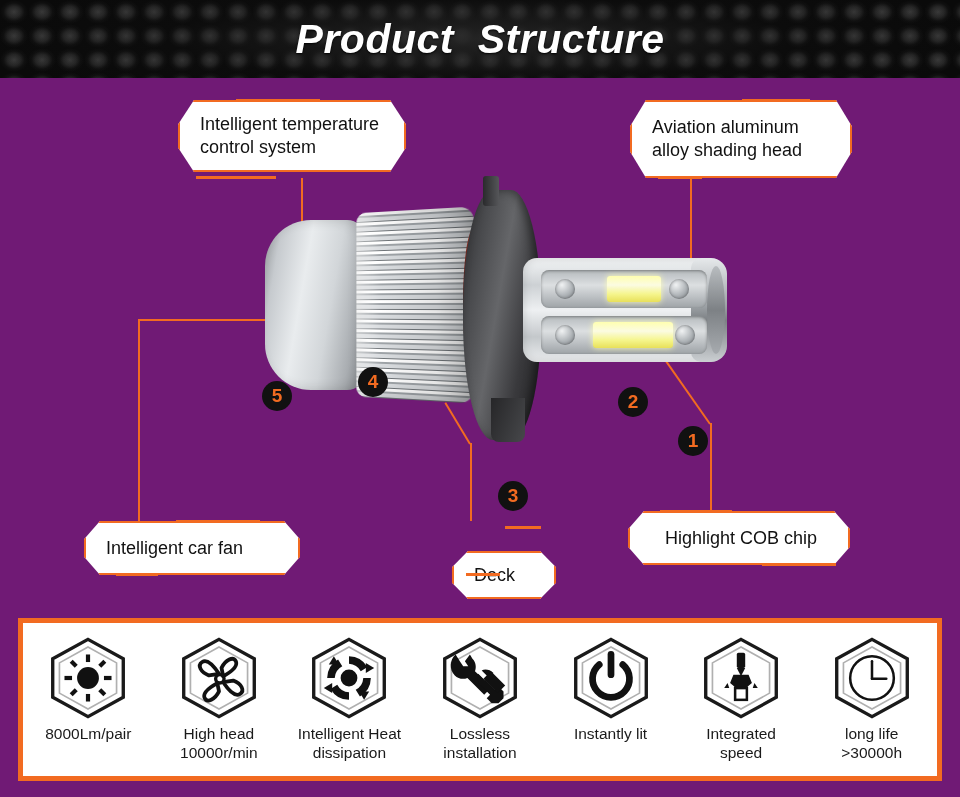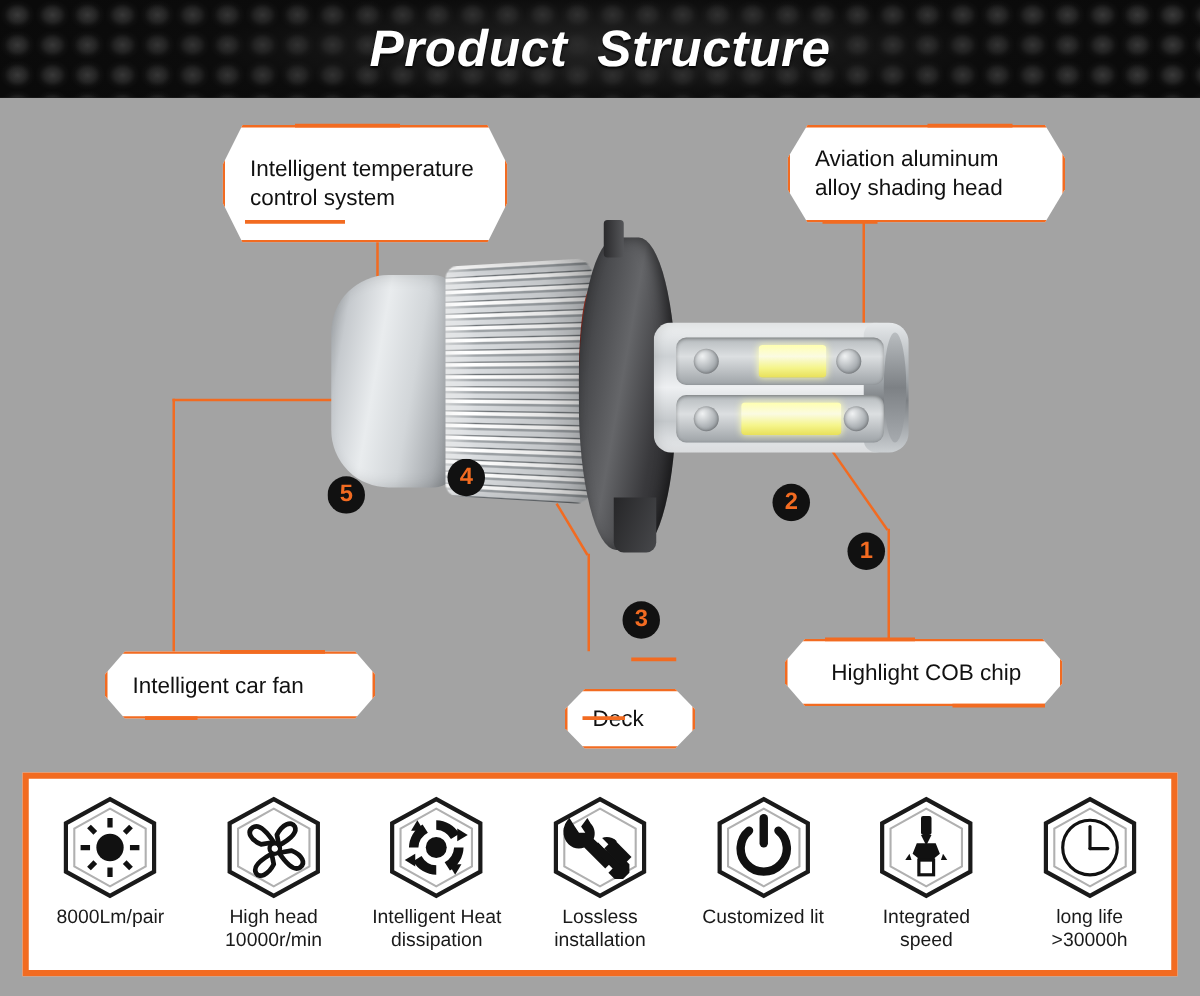--- a/index.html
+++ b/index.html
@@ -2,21 +2,21 @@
 <html><head>
 <meta charset="utf-8">
 <style>
   * { box-sizing: border-box; margin: 0; padding: 0; }
   html, body {
     width: 960px; height: 797px;
     background: #ffffff;
     font-family: "Liberation Sans", sans-serif;
     overflow: hidden;
   }
-  #page { position: relative; width: 960px; height: 797px; background:#a3a3a3; }
+  #page { position: relative; width: 960px; height: 797px; background:#701a75; }
 
   
   #header {
     position: absolute; left: 0; top: 0; width: 960px; height: 78px;
     background-color: #1d1d1d;
     background-image:
       radial-gradient(ellipse 14px 12px at 14px 12px, #3a3a3a 0%, #262626 45%, #101010 75%, #0a0a0a 100%),
       radial-gradient(ellipse 14px 12px at 42px 36px, #3a3a3a 0%, #262626 45%, #101010 75%, #0a0a0a 100%),
       linear-gradient(180deg,#0f0f0f 0%, #262626 30%, #2b2b2b 55%, #121212 100%);
     background-size: 28px 24px, 28px 24px, 100% 100%;
@@ -223,21 +223,21 @@
       <div class="screw" style="left:300px; top:127px;"></div>
       <div class="screw" style="left:420px; top:127px;"></div>
     </div>
 
     <div class="badge" style="left:678px; top:348px;">1</div>
     <div class="badge" style="left:618px; top:309px;">2</div>
     <div class="badge" style="left:498px; top:403px;">3</div>
     <div class="badge" style="left:358px; top:289px;">4</div>
     <div class="badge" style="left:262px; top:303px;">5</div>
 
-    <div class="callout bev-both" style="left:178px; top:22px; width:228px; height:94px;">
+    <div class="callout bev-both" style="left:178px; top:22px; width:228px; height:72px;">
       <span class="txt">Intelligent temperature
 control system</span>
     </div>
     <div class="dash" style="left:236px; top:21px; width:84px;"></div>
     <div class="dash" style="left:196px; top:98px; width:80px;"></div>
 
     <div class="callout bev-both" style="left:630px; top:22px; width:222px; height:78px;align-items:center;">
       <span class="txt">Aviation aluminum
 alloy shading head</span>
     </div>
@@ -344,21 +344,21 @@
 
     <div class="feature">
       <div class="hexwrap">
         <svg width="84" height="84" viewBox="0 0 100 100">
           <polygon points="50,4 92,27 92,73 50,96 8,73 8,27" fill="none" stroke="#1a1a1a" stroke-width="4"></polygon>
           <polygon points="50,13 84,32 84,68 50,87 16,68 16,32" fill="none" stroke="#b0b0b0" stroke-width="2"></polygon>
           <path d="M36 34 A22 22 0 1 0 64 34" fill="none" stroke="#111" stroke-width="8" stroke-linecap="round"></path>
           <line x1="50" y1="22" x2="50" y2="46" stroke="#111" stroke-width="8" stroke-linecap="round"></line>
         </svg>
       </div>
-      <div class="label">Customized lit</div>
+      <div class="label">Instantly lit</div>
     </div>
 
     <div class="feature">
       <div class="hexwrap">
         <svg width="84" height="84" viewBox="0 0 100 100">
           <polygon points="50,4 92,27 92,73 50,96 8,73 8,27" fill="none" stroke="#1a1a1a" stroke-width="4"></polygon>
           <polygon points="50,13 84,32 84,68 50,87 16,68 16,32" fill="none" stroke="#b0b0b0" stroke-width="2"></polygon>
           <g fill="#111">
             <rect x="45" y="20" width="10" height="18" rx="2"></rect>
             <polygon points="45,38 55,38 50,48"></polygon>

